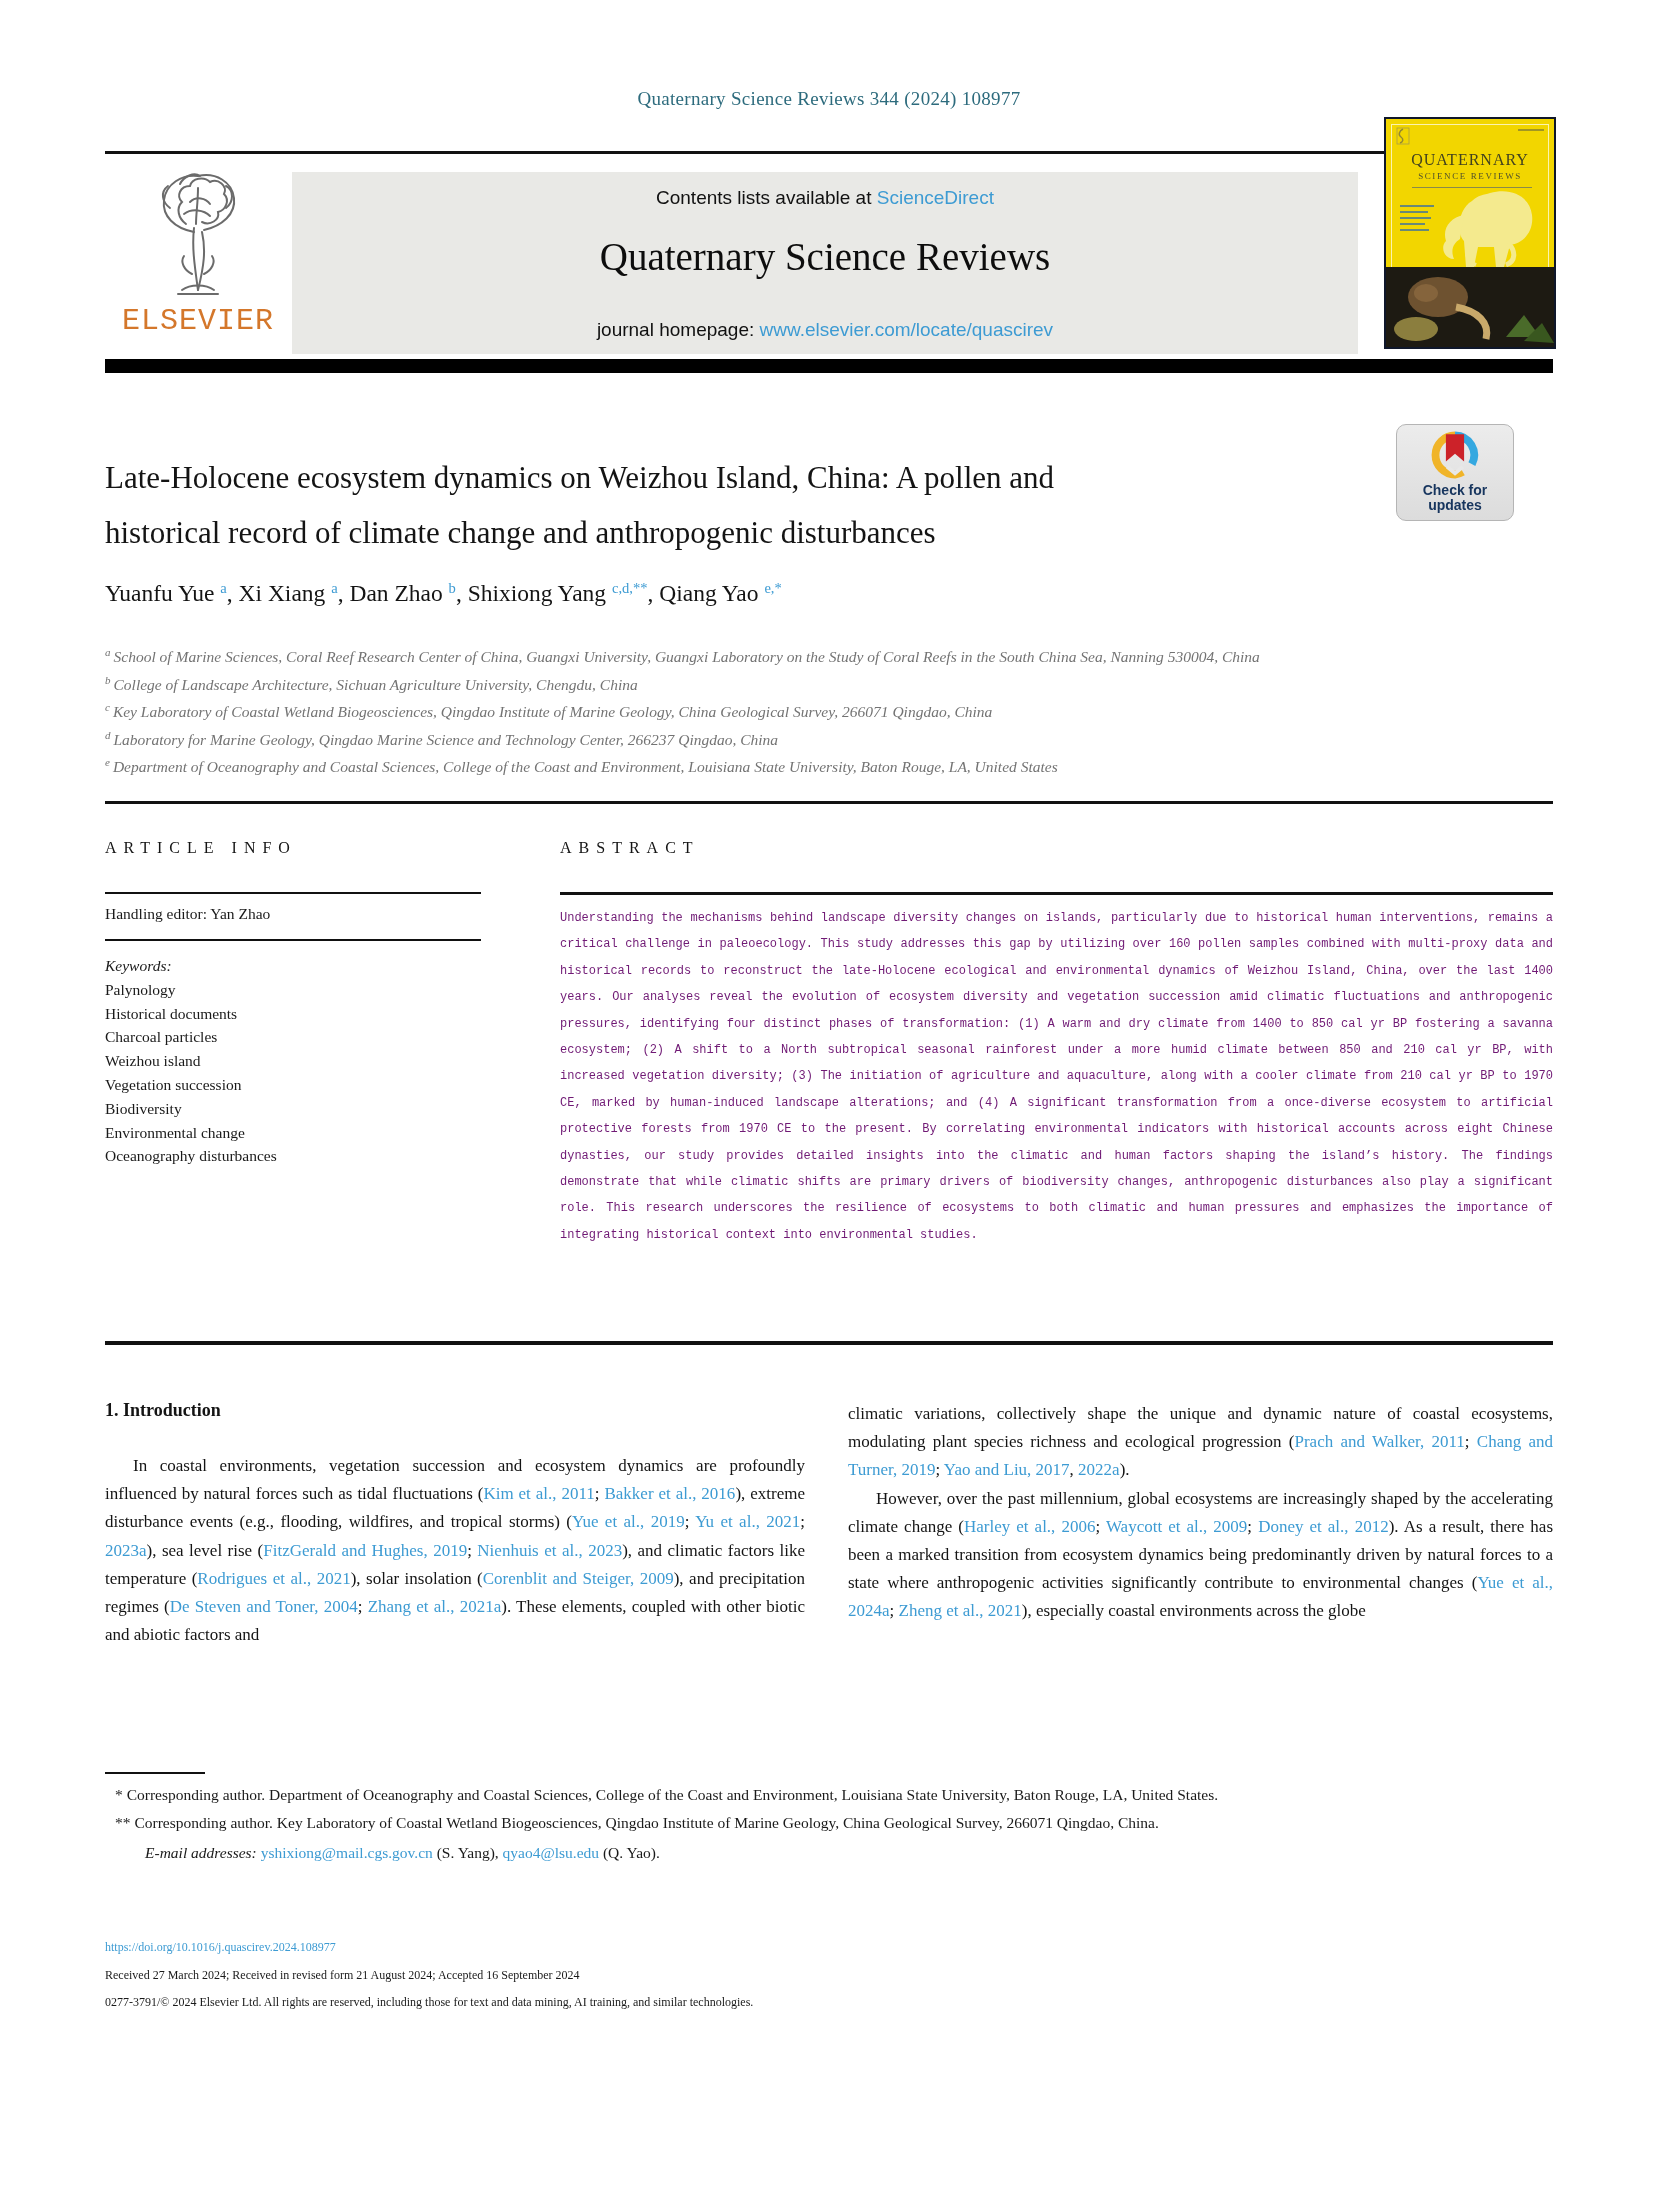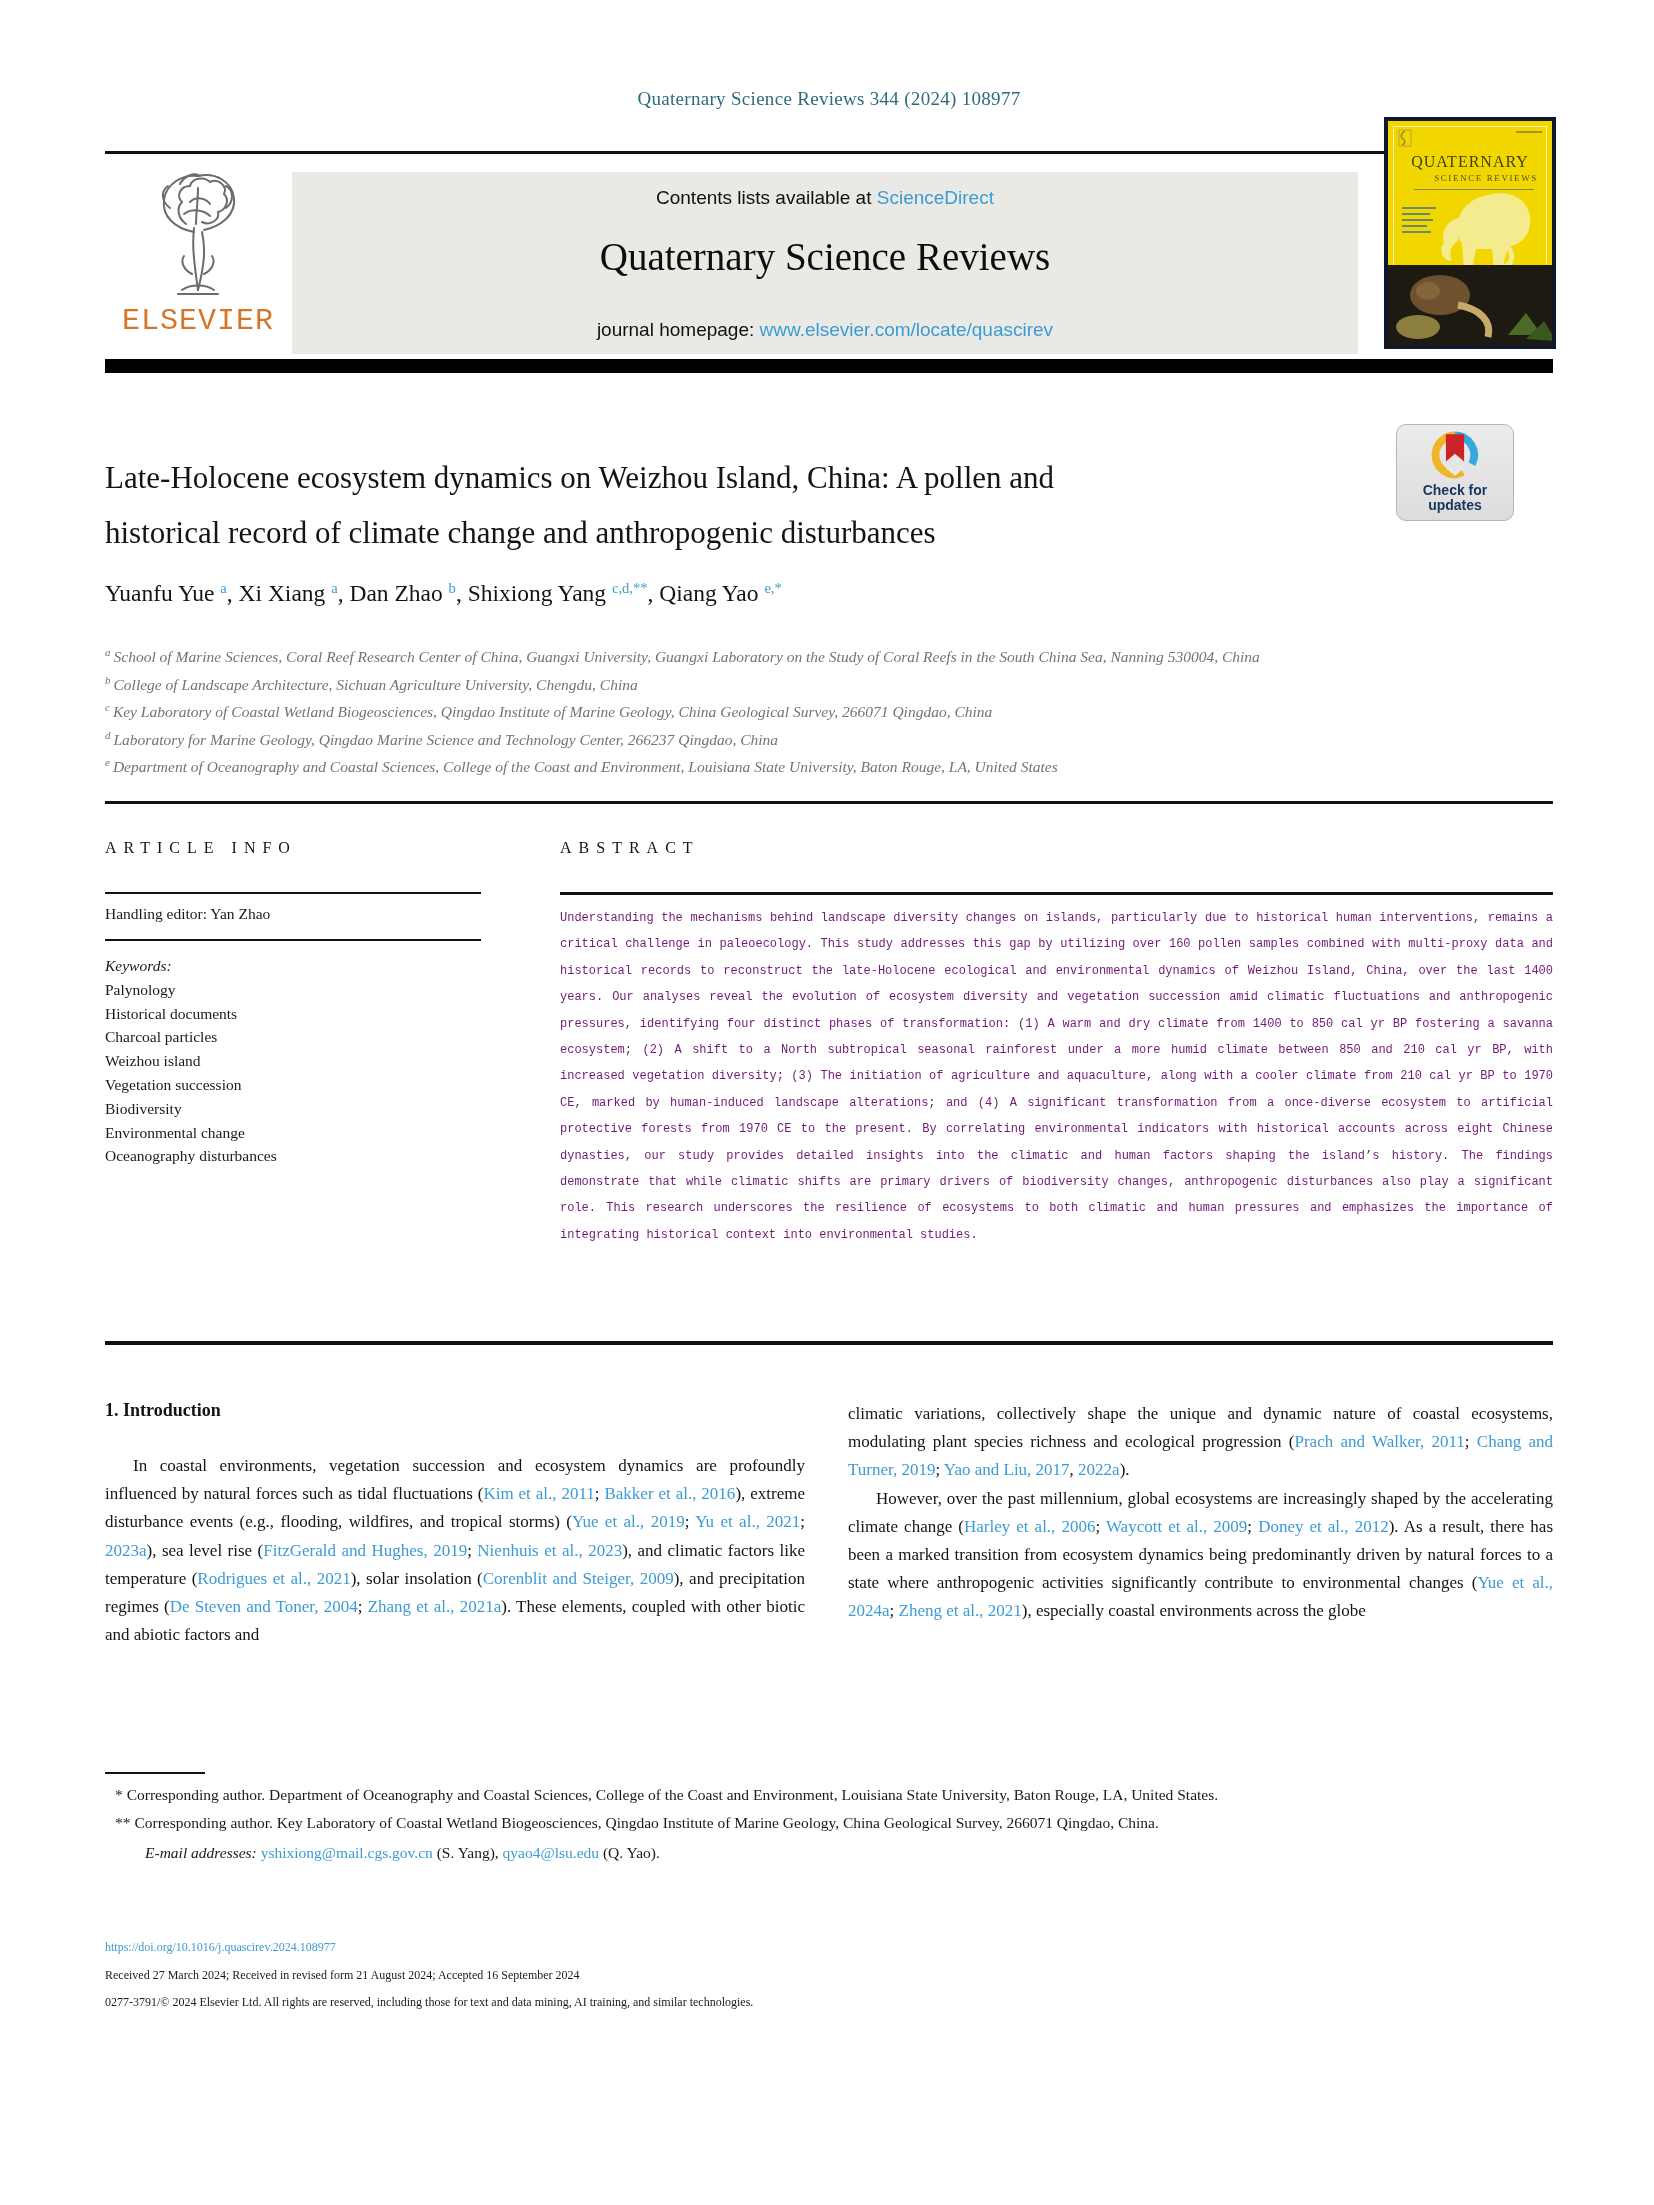--- a/index.html
+++ b/index.html
@@ -33,26 +33,26 @@
     position:absolute; left:187px; top:12px; width:1066px; height:182px;
     background:#e9e9e6; text-align:center;
   }
   .contents-line { margin-top:15px; font-size:19px; color:#111; font-family:"Liberation Sans", sans-serif; }
   .journal-title { margin-top:25px; font-size:39px; color:#0d0d0d; font-family:"Liberation Serif", serif; }
   .homepage-line { position:absolute; bottom:13px; left:0; width:100%; font-size:19px; font-family:"Liberation Sans", sans-serif; color:#111; }
 
   
   .cover {
     position:absolute; left:1384px; top:117px; width:172px; height:232px;
-    background:#f2d600; border:4px solid #0f172a; overflow:hidden;
+    background:#f2d600; border:2px solid #0f172a; overflow:hidden;
   }
   .cover-inner { position:absolute; left:5px; top:5px; right:5px; bottom:5px; border:1px solid #fbf3b0; }
   .cover-title { position:absolute; top:32px; left:0; width:100%; text-align:center;
     font-size:16px; letter-spacing:1px; color:#42421e; font-family:"Liberation Serif", serif; }
-  .cover-subtitle { position:absolute; top:52px; left:16px; width:100%; text-align:center;
+  .cover-subtitle { position:absolute; top:52px; left:0; width:100%; text-align:center;
     font-size:9px; letter-spacing:1.6px; color:#52522a; font-family:"Liberation Serif", serif; }
   .cover-rule { position:absolute; top:68px; left:26px; width:120px; height:1px; background:#8a8a4a; }
   .cover-edline { position:absolute; left:14px; height:2px; background:#3a6fa0; opacity:0.75; }
   .cover-band { position:absolute; left:0; bottom:0; width:100%; height:80px; background:#1d1a12; }
 
   
   .main-bar { top:359px; height:14px; background:#000; }
 
   
   .badge {

